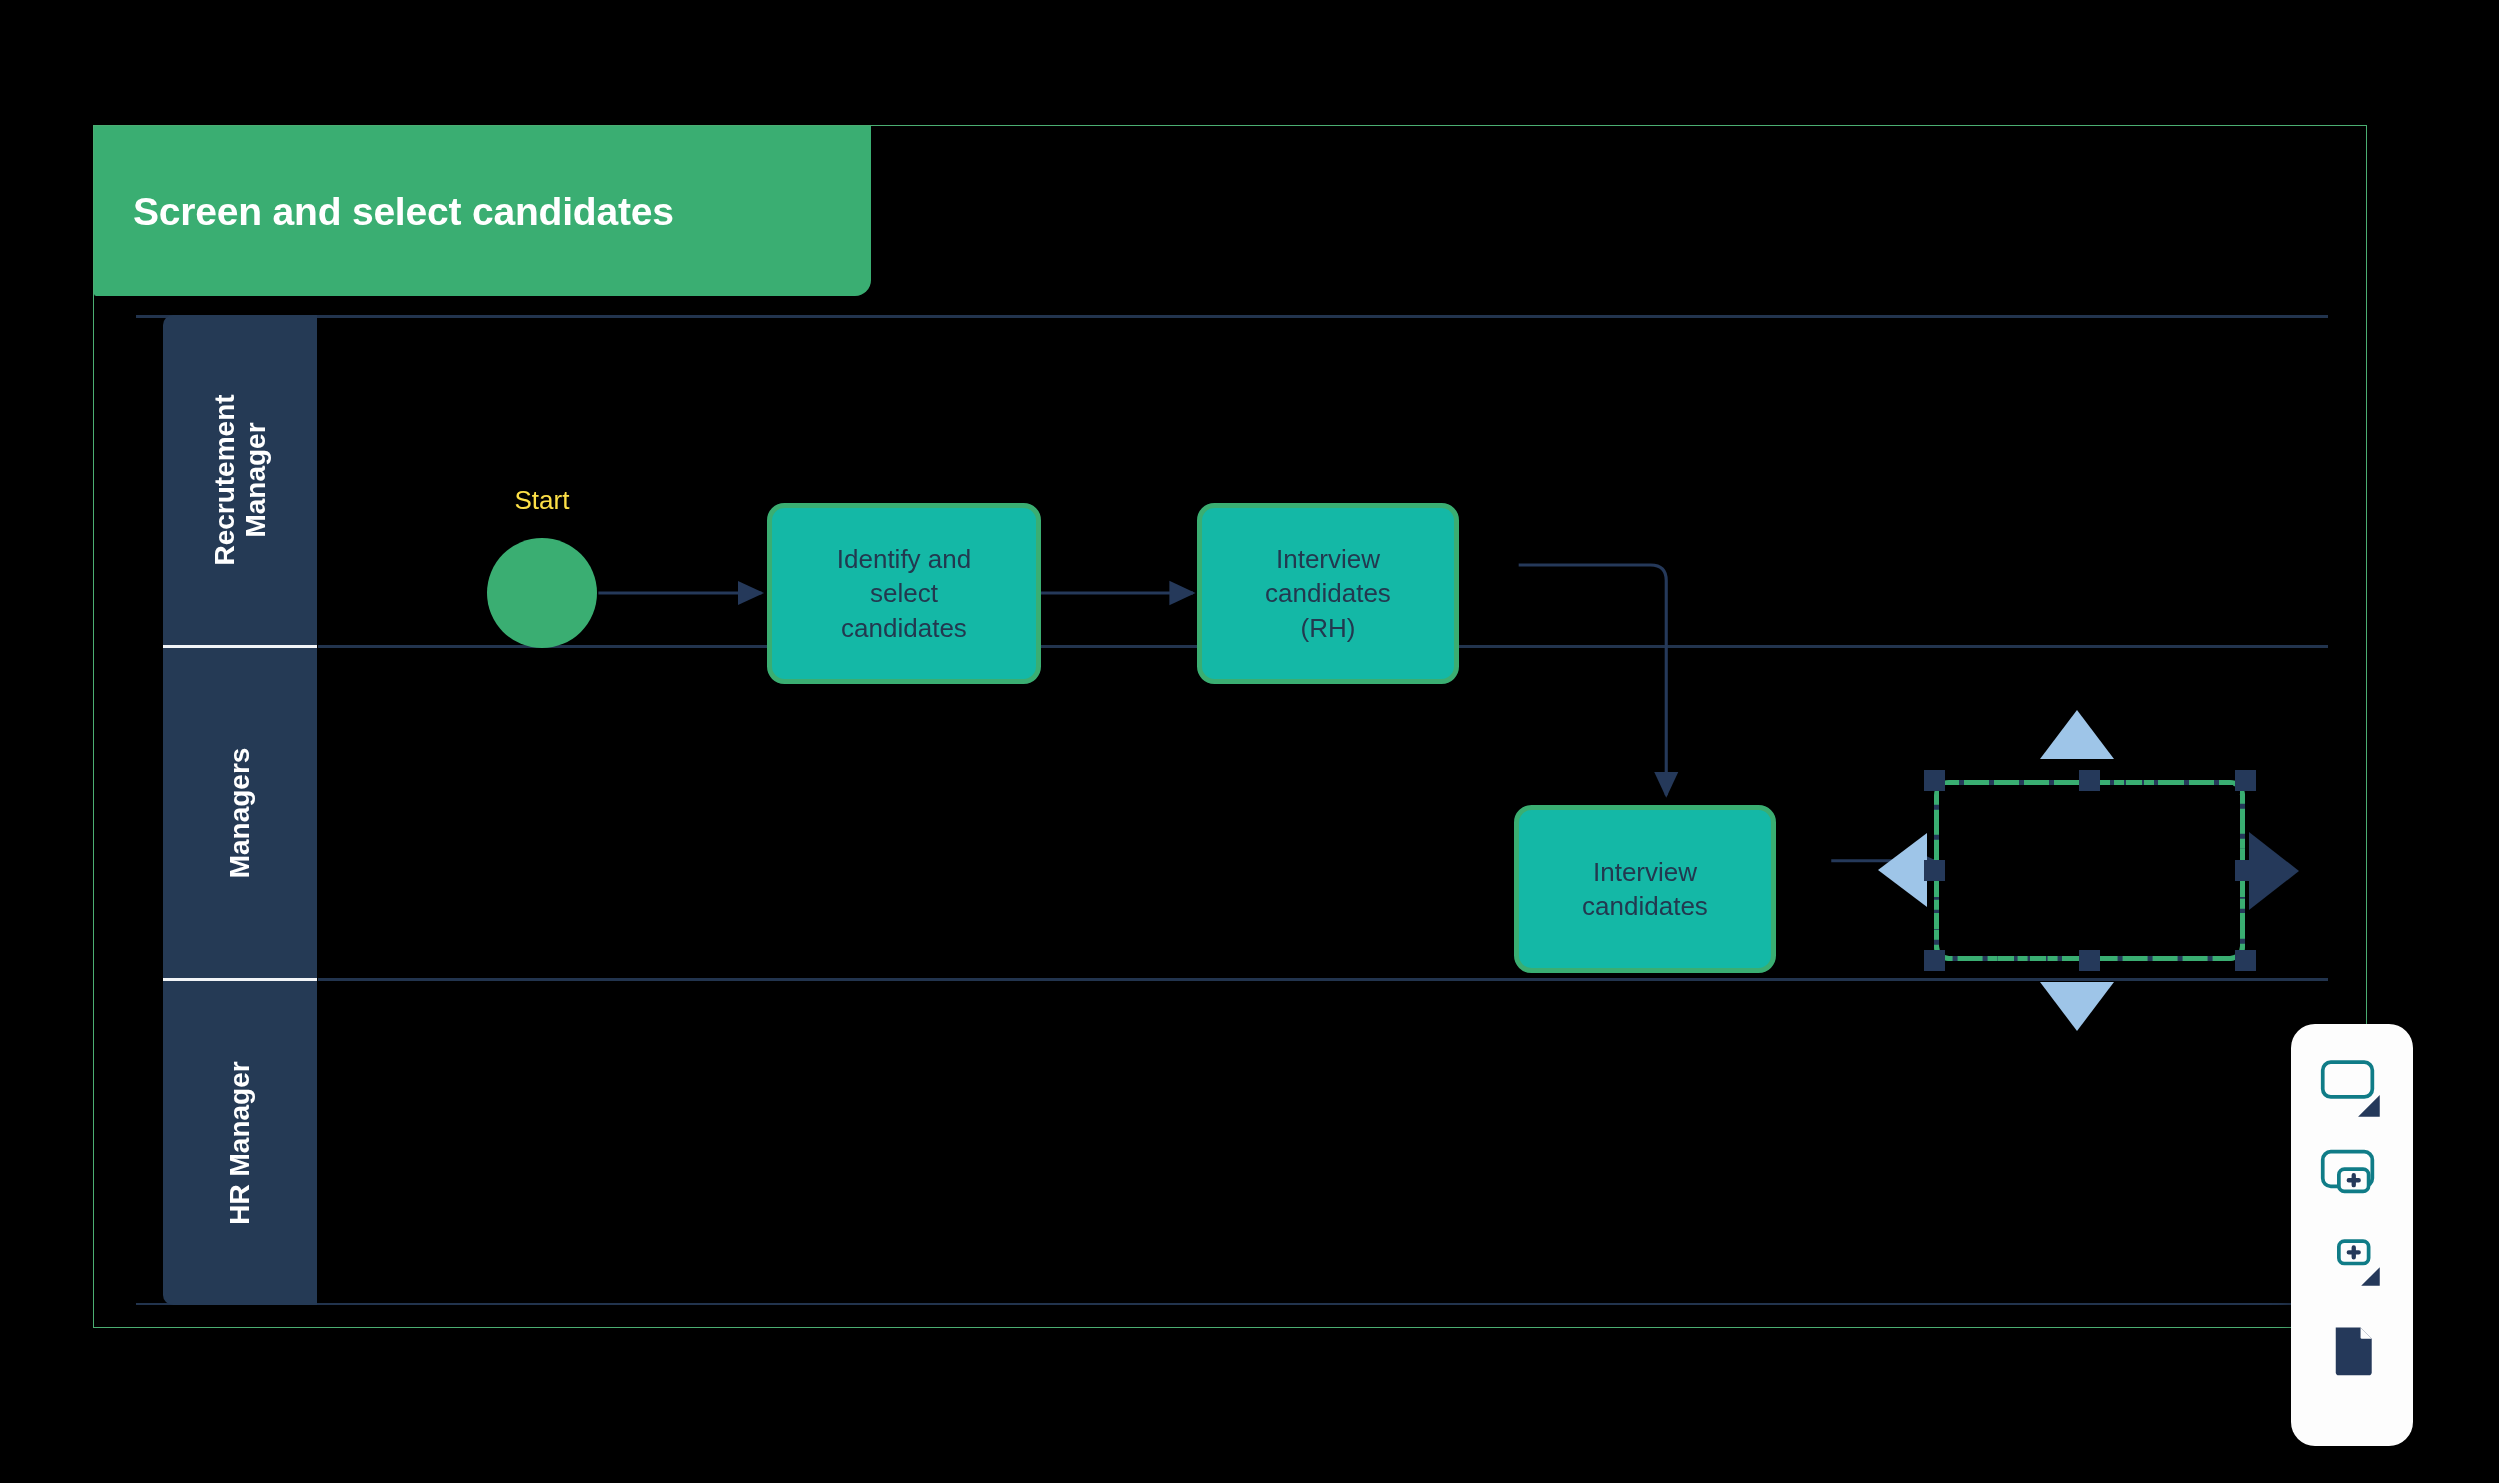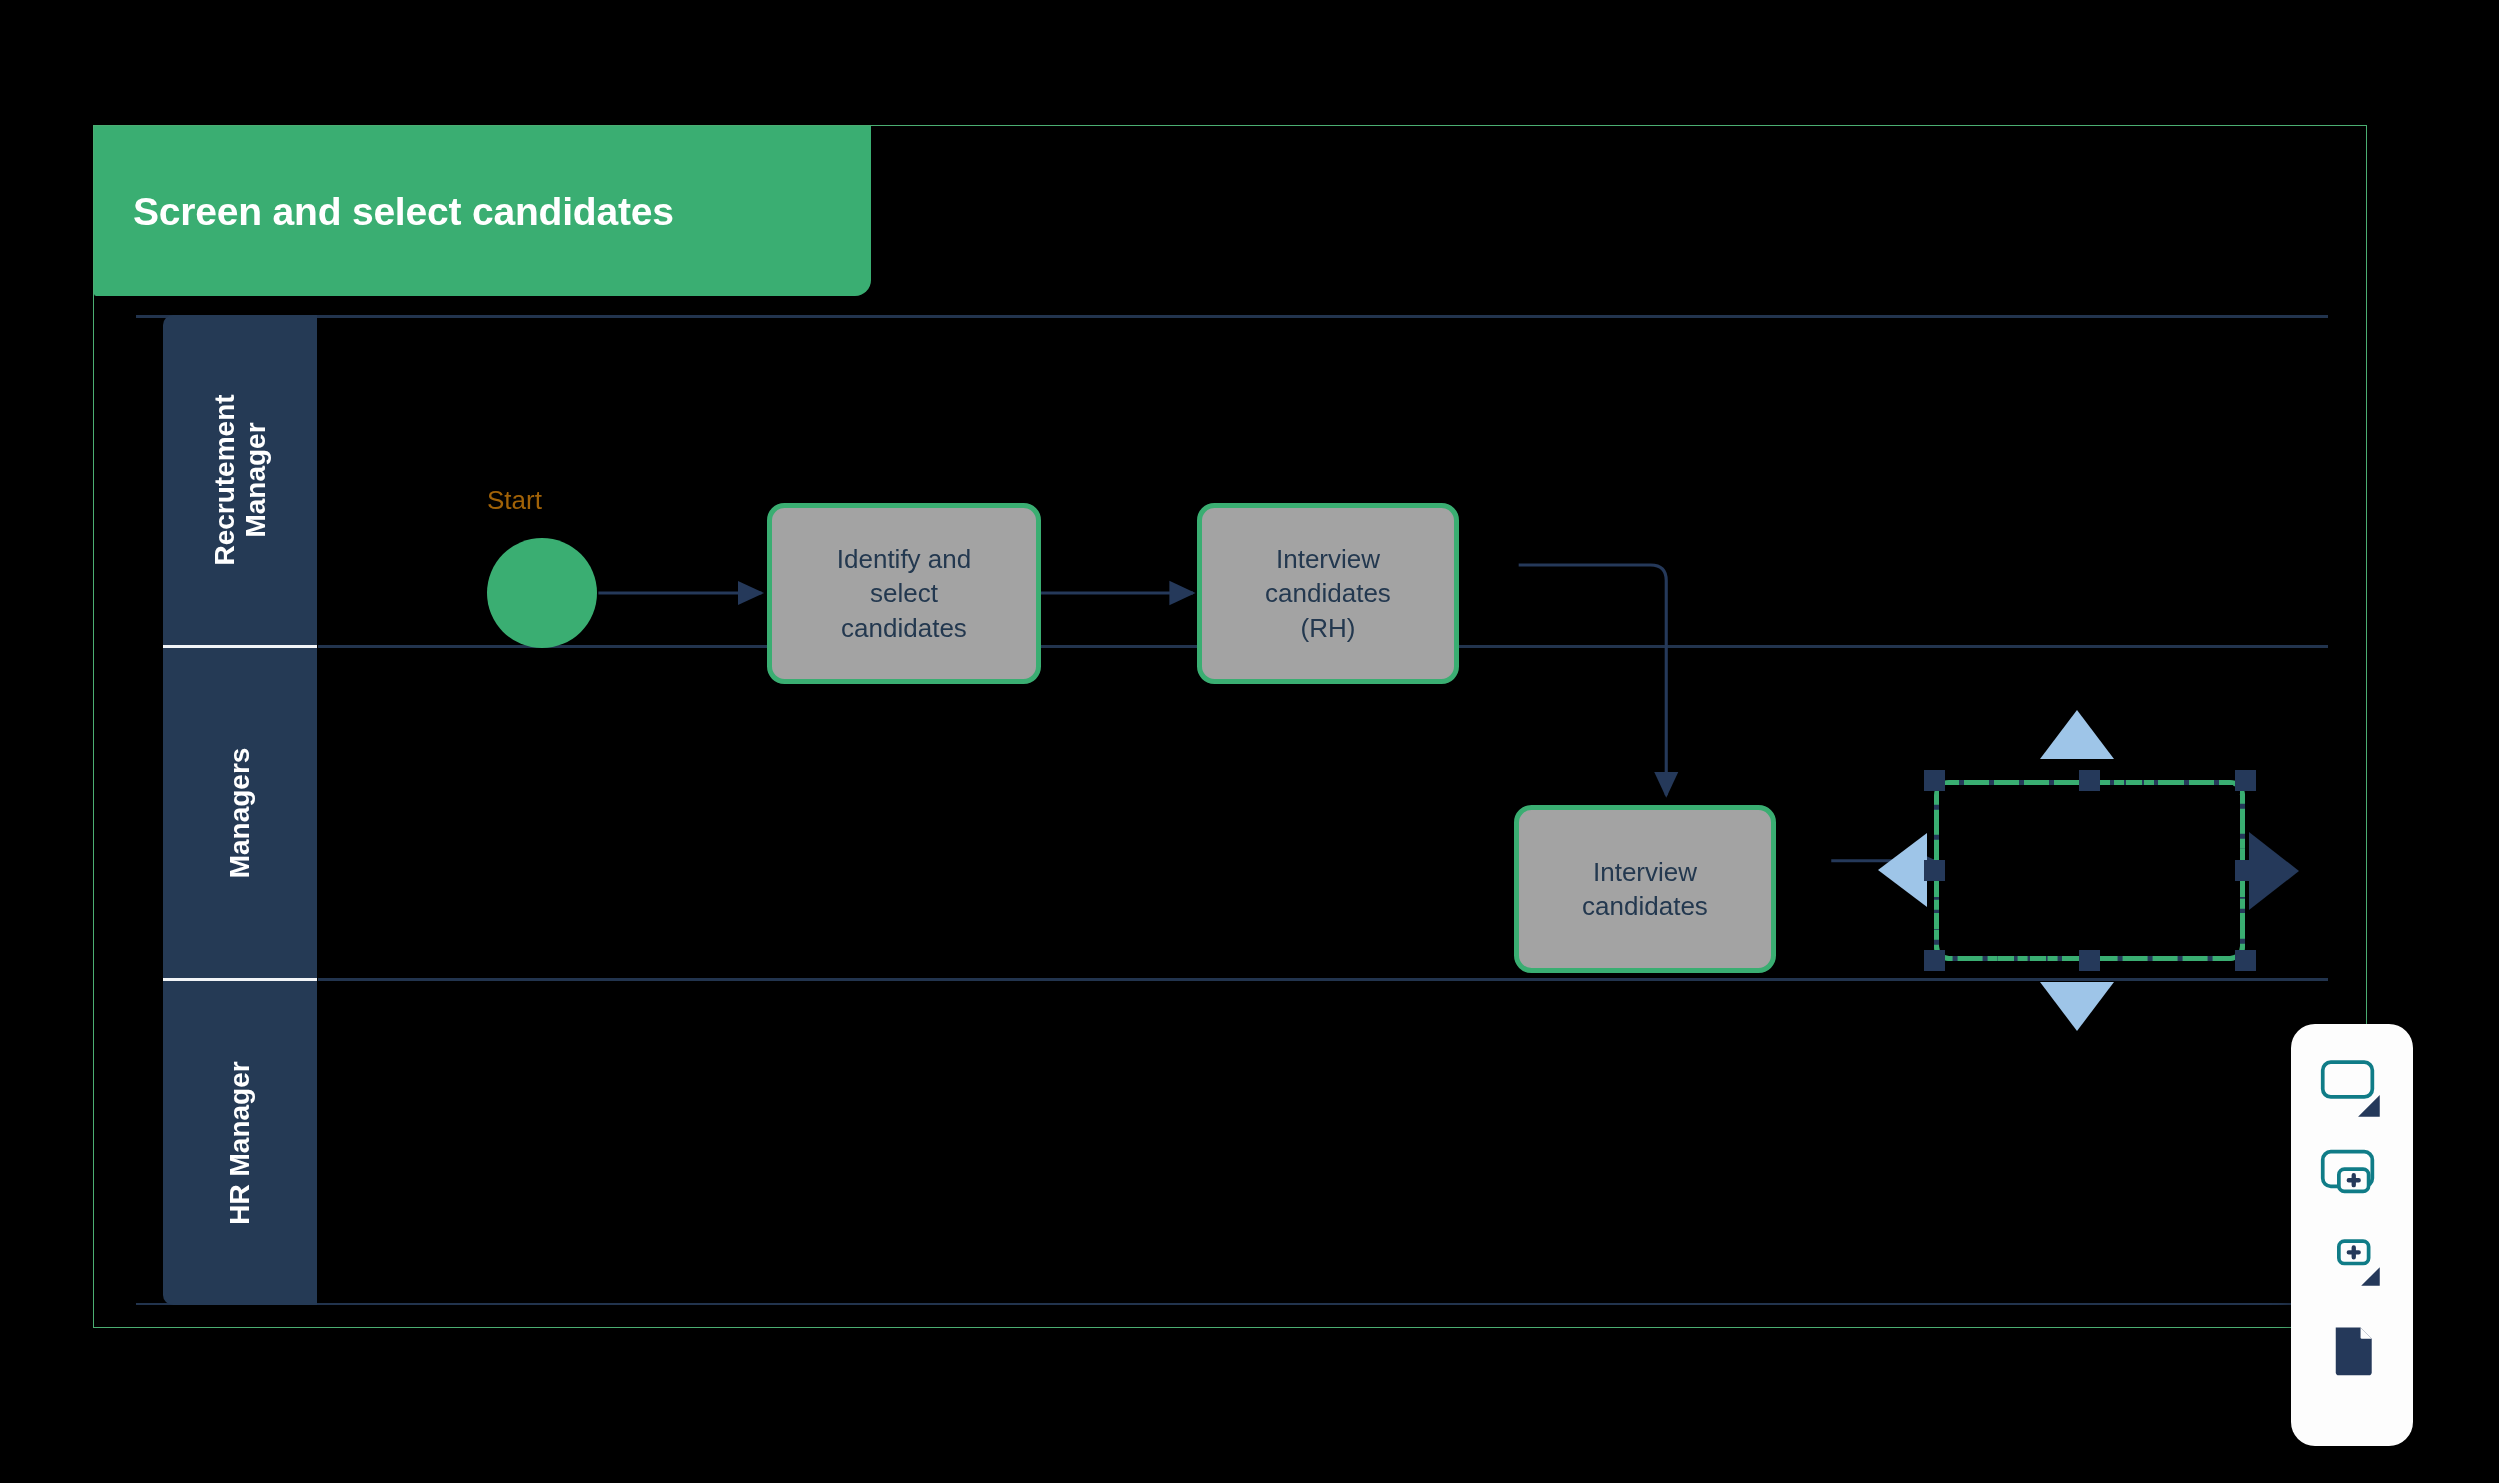--- a/index.html
+++ b/index.html
@@ -120,21 +120,21 @@
     height: 2.5px;
     background: #F2F5F8;
     z-index: 4;
   }
 
   
   .task-box {
     position: absolute;
     border: 5px solid #3AAE72;
     border-radius: 17.4px;
-    background: #a3a3a3;
+    background: #14b8a6;
     box-sizing: border-box;
     display: flex;
     align-items: center;
     justify-content: center;
     text-align: center;
     z-index: 5;
   }
   .task-box .task-label {
     color: #23384F;
     font-size: 26px;
@@ -152,22 +152,22 @@
     height: 110px;
     border-radius: 50%;
     background: #3AAE72;
     z-index: 5;
   }
   #start-label {
     position: absolute;
     left: 393px;
     top: 359px;
     width: 110px;
-    text-align: left;
-    color: #a16207;
+    text-align: center;
+    color: #fde047;
     font-size: 26px;
     z-index: 5;
   }
 
   
   #connectors {
     position: absolute;
     left: 0; top: 0;
     width: 2274px;
     height: 1203px;

